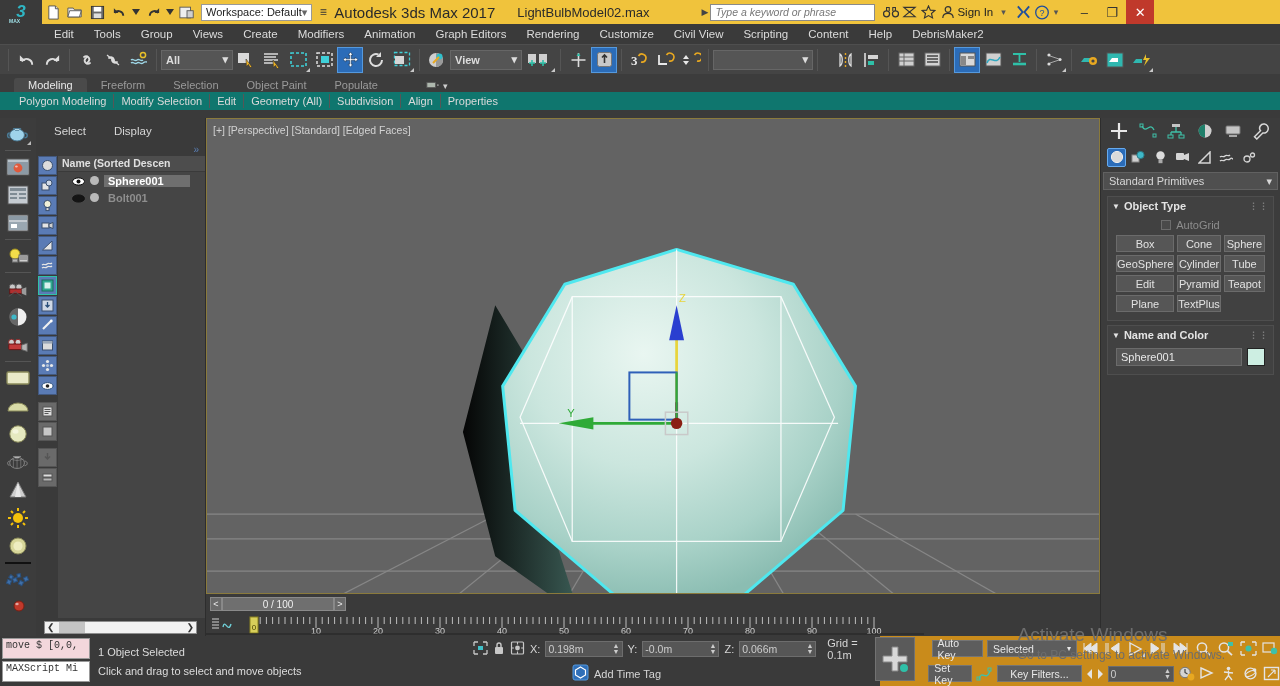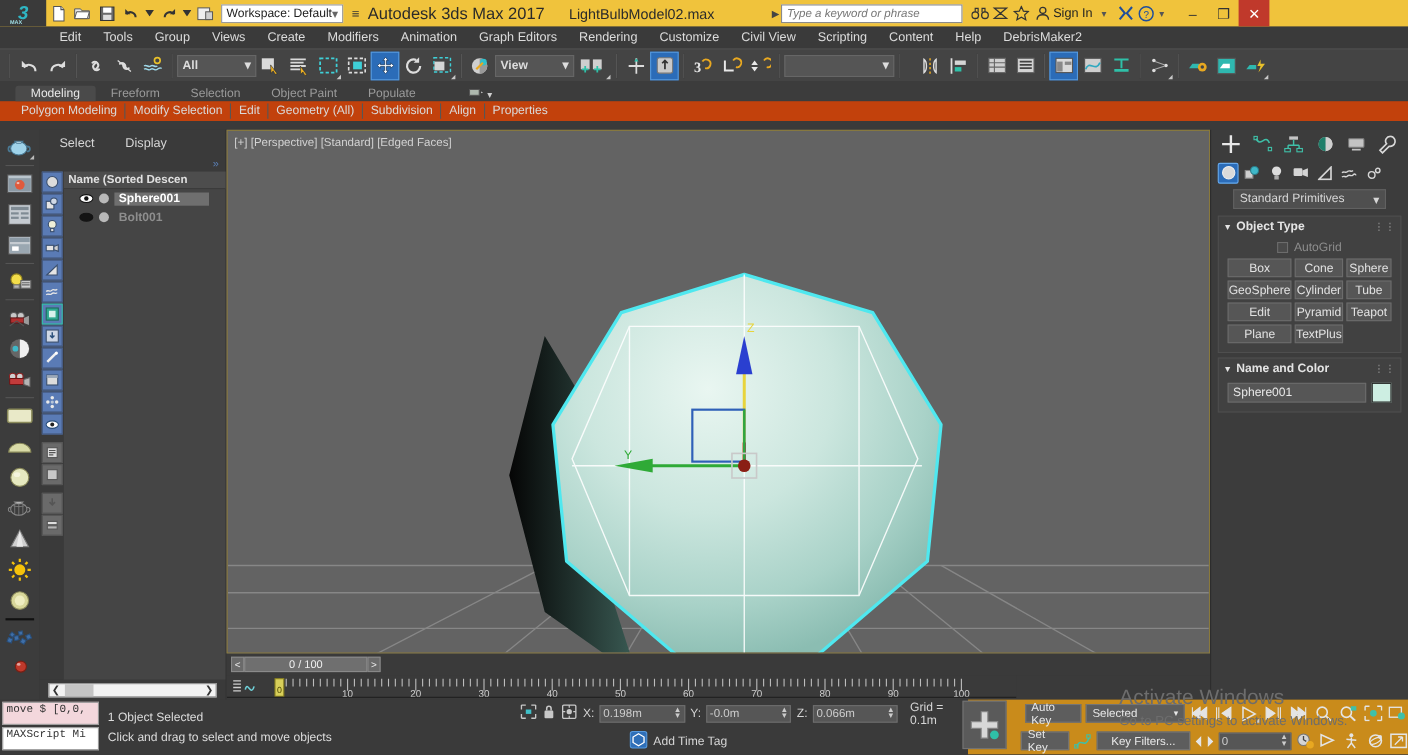--- a/index.html
+++ b/index.html
@@ -59,21 +59,21 @@
   .tbtn .corner{ position:absolute; right:1px; bottom:1px; width:0;height:0;
      border-left:4px solid transparent; border-bottom:4px solid #c8c8c8;}
   .combo{ background:#555; border:1px solid #666; height:20px; display:flex; align-items:center;
      justify-content:space-between; padding:0 4px; font-size:11px; color:#ddd; cursor:pointer;}
 
   
   #ribbon{ background:#3c3c3c; }
   #ribbontabs{ height:18px; display:flex; align-items:flex-end; padding-left:14px;}
   #ribbontabs .rt{ padding:1px 14px; font-size:11px; color:#9a9a9a; cursor:pointer;}
   #ribbontabs .rt.active{ background:#4a4a4a; color:#e8e8e8; border-radius:3px 3px 0 0;}
-  #ribbonrow{ height:18px; display:flex; align-items:center; padding-left:12px; background:#c2410c;}
+  #ribbonrow{ height:18px; display:flex; align-items:center; padding-left:12px; background:#0f766e;}
   #ribbonrow .rb{ padding:1px 7px; font-size:11px; color:#dadada; border-right:1px solid #565656; cursor:pointer;}
 
   
   #workspace{ position:absolute; top:118px; left:0; right:0; bottom:50px; display:flex;}
   #leftrail{ width:36px; background:#3c3c3c; display:flex; flex-direction:column; align-items:center; padding-top:2px; overflow:hidden;}
   .railic{ width:30px; height:28px; display:flex; align-items:center; justify-content:center; cursor:pointer; position:relative;}
   .raildiv{ width:26px; height:1px; background:#555; margin:2px 0;}
 
   
   #explorer{ width:170px; background:#3a3a3a; display:flex; flex-direction:column; border-right:1px solid #2d2d2d;}
@@ -110,21 +110,21 @@
      display:flex;align-items:center;justify-content:center;font-size:10px;color:#f0f0f0;}
   #trackbar{ height:22px; background:#3a3a3a; position:relative; overflow:hidden;}
 
   
   #cmdpanel{ width:180px; background:#3c3c3c; display:flex; flex-direction:column; border-left:1px solid #2d2d2d;}
   #cptabs{ height:26px; display:flex; align-items:center; justify-content:space-around; padding:0 4px;}
   .cpt{ width:24px;height:22px;display:flex;align-items:center;justify-content:center;cursor:pointer;color:#d8d8d8;}
   #cpcats{ height:26px; display:flex; align-items:center; gap:3px; padding:0 6px;}
   .cpc{ width:19px;height:19px;display:flex;align-items:center;justify-content:center;cursor:pointer;}
   .cpc.on{ background:#2b6cb8; border:1px solid #66aaee; border-radius:2px;}
-  #cpcombo{ margin:2px 20px; height:18px; background:#4f4f4f; border:1px solid #616161;
+  #cpcombo{ margin:2px 2px; height:18px; background:#4f4f4f; border:1px solid #616161;
     display:flex;align-items:center;justify-content:space-between;padding:0 5px; font-size:11px; cursor:pointer;}
   .rollout{ margin:4px 6px 0 6px; background:#414141; border:1px solid #4e4e4e;}
   .rolltitle{ height:18px; display:flex; align-items:center; font-weight:bold; font-size:11px; color:#e4e4e4; padding-left:4px; gap:4px; cursor:pointer;}
   .rolltitle .grip{ margin-left:auto; color:#7c7c7c; font-size:9px; padding-right:4px; letter-spacing:1px;}
   .rollbody{ padding:4px 8px 8px 8px;}
   .cbrow{ display:flex; align-items:center; gap:5px; justify-content:center; margin-bottom:4px; color:#8d8d8d; font-size:11px;}
   .chk{ width:10px;height:10px;border:1px solid #6c6c6c; background:#4a4a4a;}
   .btngrid{ display:grid; grid-template-columns:1fr 1fr 1fr; gap:3px;}
   .objbtn{ background:#565656; border:1px solid #6b6b6b; height:17px; display:flex;
      align-items:center; justify-content:center; font-size:11px; color:#e2e2e2; cursor:pointer;}

